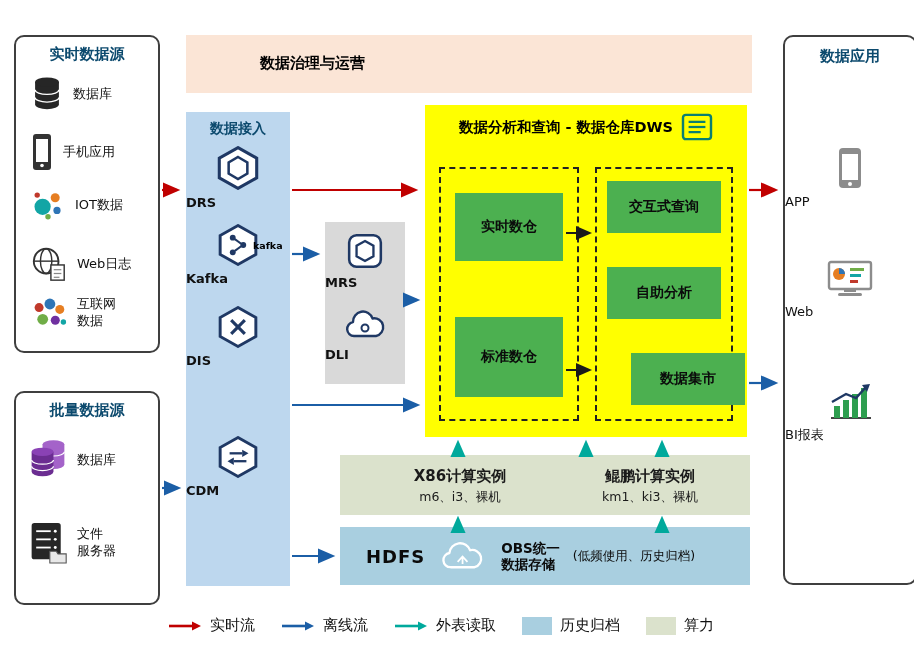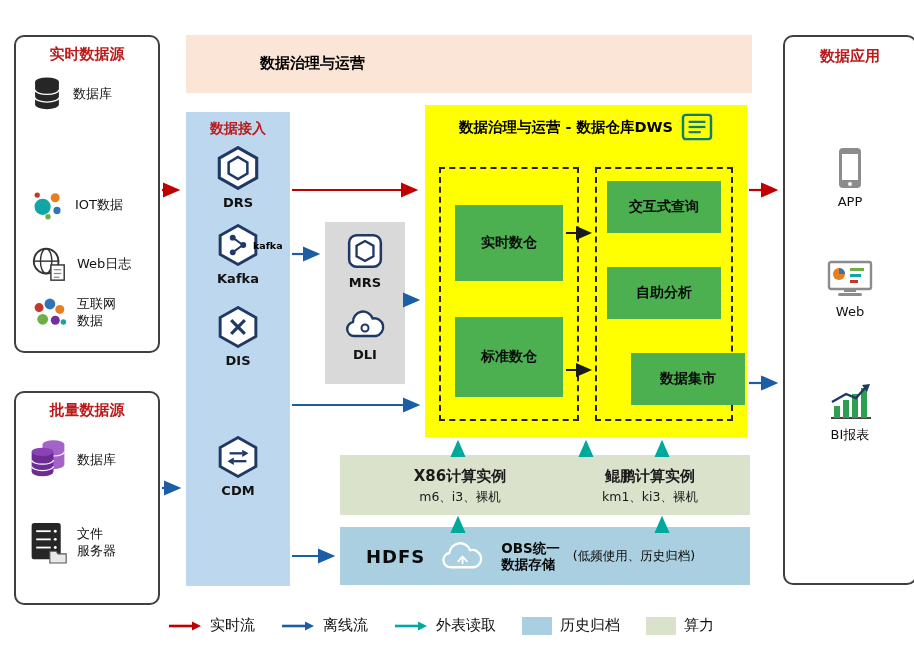--- a/index.html
+++ b/index.html
@@ -1,25 +1,25 @@
 <!DOCTYPE html>
 <html><head>
 <meta charset="utf-8">
 <style>
   *{margin:0;padding:0;box-sizing:border-box;}
   body{font-family:"DejaVu Sans","Liberation Sans",sans-serif;background:#fff;}
   .canvas{position:relative;width:914px;height:651px;background:#fff;overflow:hidden;}
   .srcbox{position:absolute;background:#fff;border:2px solid #3f3f3f;border-radius:10px;}
-  .ttl{position:absolute;left:0;right:0;text-align:center;font-weight:bold;font-size:15px;color:#b91c1c;}
+  .ttl{position:absolute;left:0;right:0;text-align:center;font-weight:bold;font-size:15px;color:#0c4a6e;}
   .row{position:absolute;display:flex;align-items:center;gap:9px;}
   .icon{flex:0 0 auto;display:flex;align-items:center;justify-content:center;}
   .lbl{font-size:13px;color:#111;white-space:pre-line;line-height:1.3;}
   .panel-ing{position:absolute;left:186px;top:112px;width:104px;height:474px;background:#bdd7ee;}
   .panel-mid{position:absolute;left:325px;top:222px;width:80px;height:162px;background:#d9d9d9;}
-  .svc{position:absolute;left:0;width:100%;display:flex;flex-direction:column;align-items:center;gap:5px;}
+  .svc{position:absolute;left:0;width:100%;display:flex;flex-direction:column;gap:5px;}
   .svc .lbl{font-weight:bold;white-space:nowrap;}
   .kafka-mark{position:absolute;left:67px;top:16px;font-size:9.5px;font-weight:bold;color:#000;}
   .dws{position:absolute;left:425px;top:105px;width:322px;height:332px;background:#ffff00;}
   .dws-title{position:absolute;left:0;right:0;top:8px;display:flex;align-items:center;justify-content:center;gap:8px;font-weight:bold;font-size:14.5px;color:#000;}
   .dashed{position:absolute;border:2px dashed #222;}
   .greenbox{position:absolute;background:#4cb050;display:flex;align-items:center;justify-content:center;font-size:14px;font-weight:bold;color:#0b0b0b;text-align:center;}
   .computebar{position:absolute;left:340px;top:455px;width:410px;height:60px;background:#dbe2cc;}
   .comp-col{position:absolute;top:12px;text-align:center;color:#1a1a1a;}
   .comp-col .t1{font-size:15px;font-weight:bold;}
   .comp-col .t2{font-size:12.5px;margin-top:3px;}
@@ -87,20 +87,30 @@
       <span class="icon">
         <svg viewBox="0 0 40 44" width="34" height="38">
             <path d="M6 8 v26 a14 6 0 0 0 28 0 V8" fill="#262626"></path>
             <ellipse cx="20" cy="8" rx="14" ry="5.5" fill="#262626"></ellipse>
             <path d="M6 17 a14 5.5 0 0 0 28 0" fill="none" stroke="#fff" stroke-width="1.6"></path>
             <path d="M6 26 a14 5.5 0 0 0 28 0" fill="none" stroke="#fff" stroke-width="1.6"></path>
           </svg>
       </span>
       <span class="lbl">数据库</span>
     </div>
+    <div class="row" style="left:14px;top:96px;">
+      <span class="icon">
+        <svg viewBox="0 0 24 38" width="24" height="38">
+            <rect x="3" y="1" width="18" height="36" rx="3" fill="#333"></rect>
+            <rect x="6" y="6" width="12" height="23" fill="#fff"></rect>
+            <circle cx="12" cy="32.5" r="1.8" fill="#fff"></circle>
+          </svg>
+      </span>
+      <span class="lbl">手机应用</span>
+    </div>
     <div class="row" style="left:14px;top:150px;">
       <span class="icon">
         <svg viewBox="0 0 40 40" width="36" height="36">
             <circle cx="14" cy="22" r="9" fill="#12a5a5"></circle>
             <circle cx="28" cy="12" r="5" fill="#e67e22"></circle>
             <circle cx="30" cy="26" r="4" fill="#2e75b6"></circle>
             <circle cx="20" cy="33" r="3" fill="#70ad47"></circle>
             <circle cx="8" cy="9" r="3" fill="#c0392b"></circle>
           </svg>
       </span>
@@ -239,33 +249,33 @@
             <path d="M11 27 a7 7 0 0 1 -1 -13.9 A10 10 0 0 1 29.5 9.5 A7.5 7.5 0 0 1 33 27 Z" fill="#fff" stroke="#1f3864" stroke-width="2.4" stroke-linejoin="round"></path>
             <circle cx="22" cy="19" r="3.5" fill="none" stroke="#1f3864" stroke-width="2"></circle>
           </svg>
       </span>
       <span class="lbl">DLI</span>
     </div>
   </div>
 
   <div class="dws">
     <div class="dws-title">
-      <span>数据治理与运营 - 数据仓库DWS</span>
+      <span>数据分析和查询 - 数据仓库DWS</span>
       <span class="icon">
         <svg viewBox="0 0 34 30" width="32" height="28">
             <rect x="2" y="2" width="30" height="26" rx="3" fill="none" stroke="#0a7f72" stroke-width="2.6"></rect>
             <line x1="8" y1="9.5" x2="26" y2="9.5" stroke="#0a7f72" stroke-width="2.4"></line>
             <line x1="8" y1="15" x2="26" y2="15" stroke="#0a7f72" stroke-width="2.4"></line>
             <line x1="8" y1="20.5" x2="21" y2="20.5" stroke="#0a7f72" stroke-width="2.4"></line>
           </svg>
       </span>
     </div>
     <div class="dashed" style="left:14px;top:62px;width:140px;height:254px;"></div>
     <div class="dashed" style="left:170px;top:62px;width:138px;height:254px;"></div>
-    <div class="greenbox" style="left:30px;top:100px;width:108px;height:76px;">实时数仓</div>
+    <div class="greenbox" style="left:30px;top:88px;width:108px;height:68px;">实时数仓</div>
     <div class="greenbox" style="left:30px;top:212px;width:108px;height:80px;">标准数仓</div>
     <div class="greenbox" style="left:182px;top:76px;width:114px;height:52px;">交互式查询</div>
     <div class="greenbox" style="left:182px;top:162px;width:114px;height:52px;">自助分析</div>
     <div class="greenbox" style="left:182px;top:248px;width:114px;height:52px;margin-left:24px;">数据集市</div>
   </div>
 
   <div class="computebar">
     <div class="comp-col" style="left:30px;width:180px;">
       <div class="t1">X86计算实例</div>
       <div class="t2">m6、i3、裸机</div>

